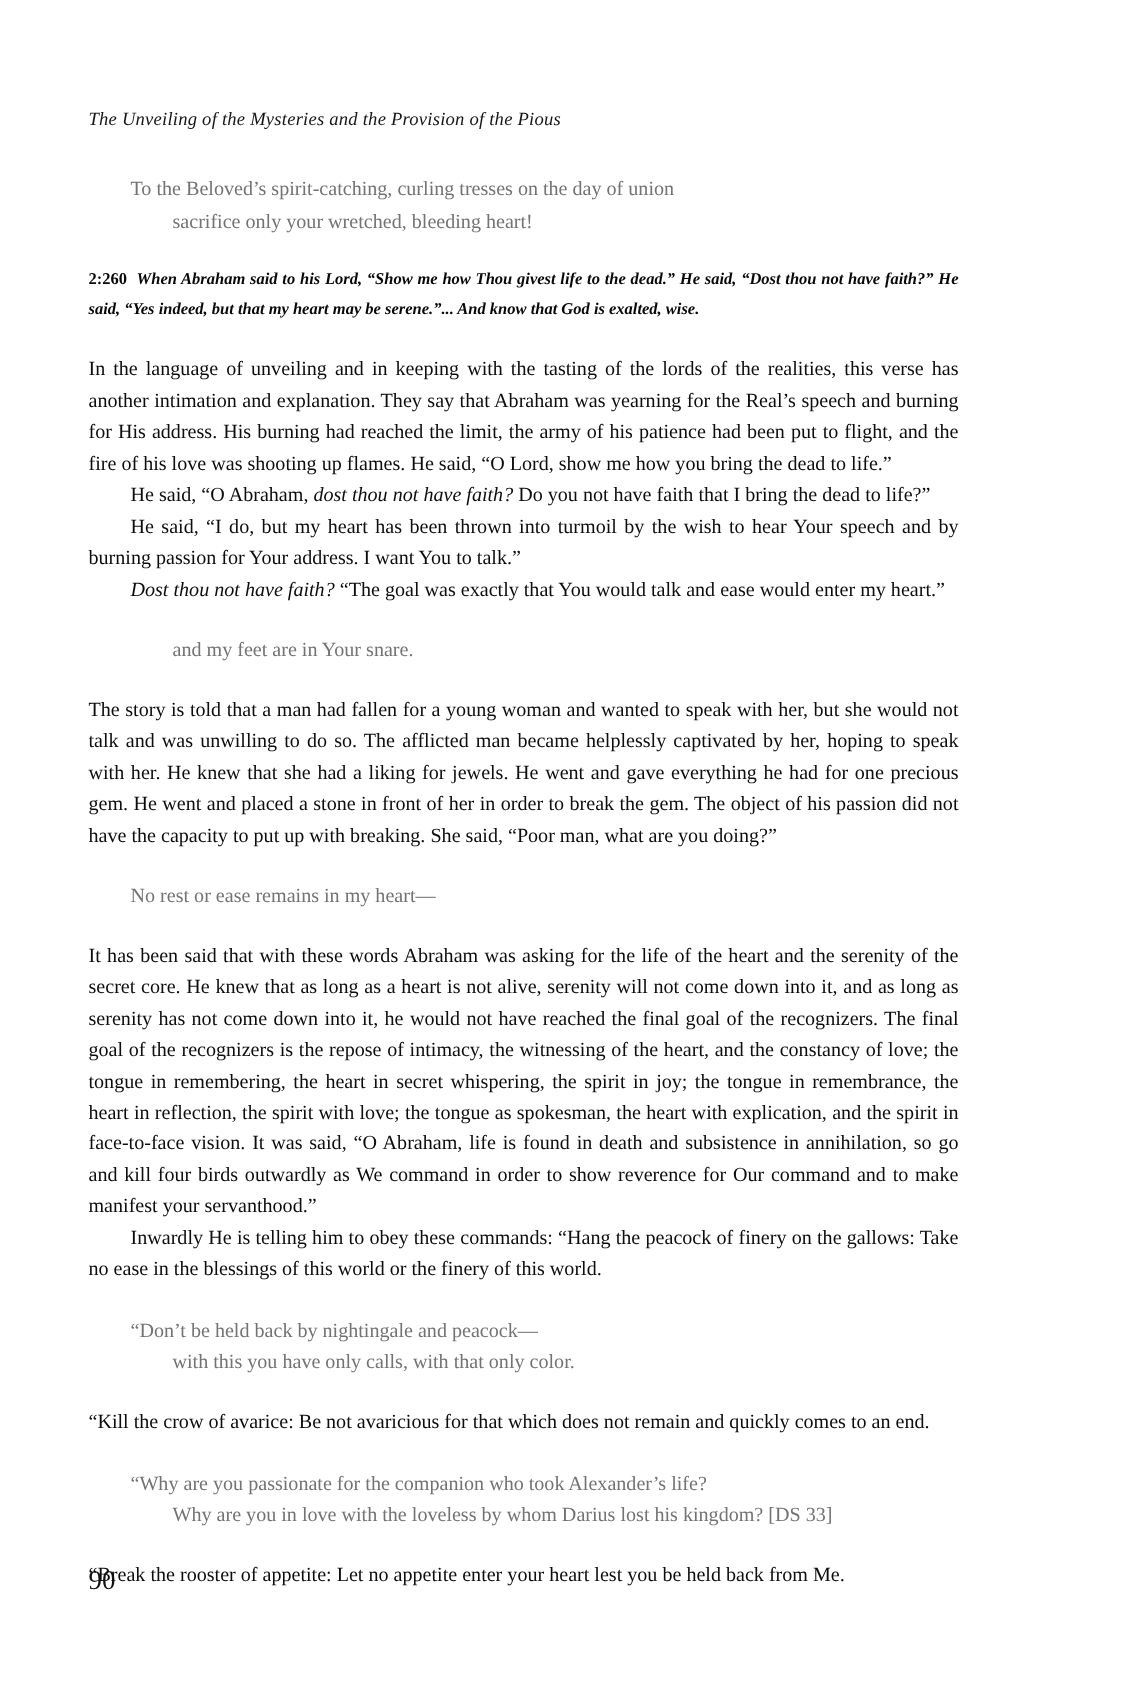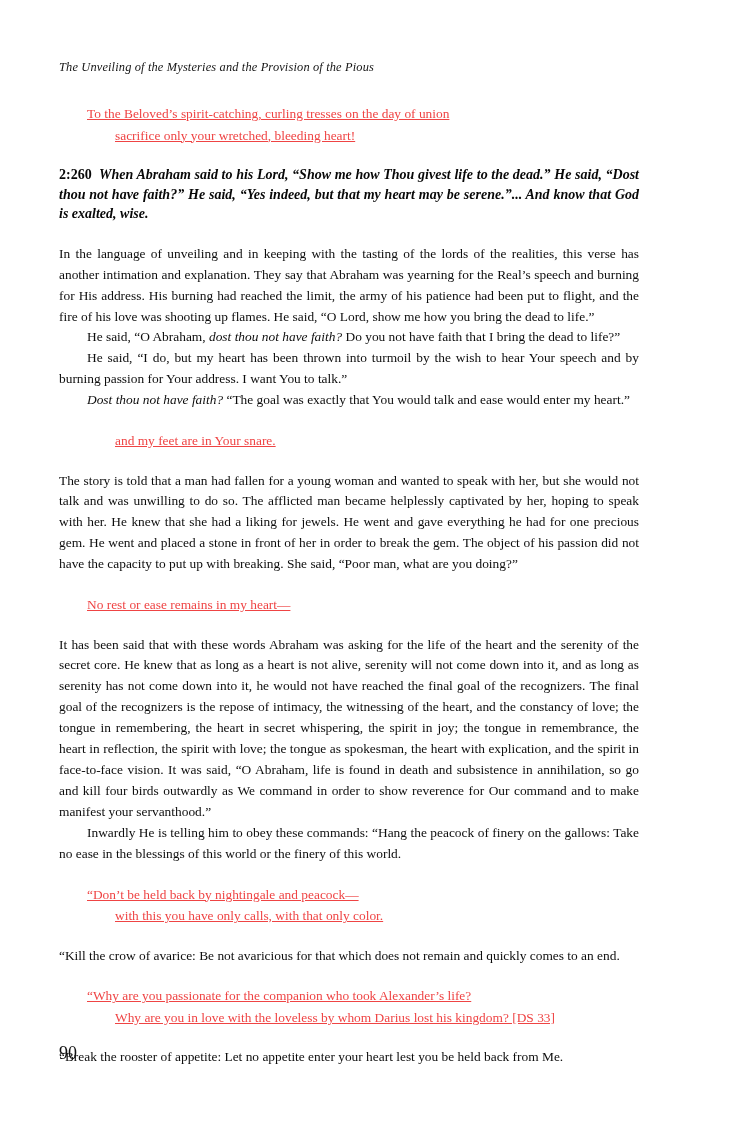--- a/index.html
+++ b/index.html
@@ -30,48 +30,47 @@
     width: 580px;
   }
 
   
   .running-header {
     font-style: italic;
     font-size: 12.4px;
     line-height: 16px;
     letter-spacing: 0.15px;
     color: #161616;
-    margin: 4px 0 28px 0;
+    margin: 16px 0 28px 0;
     white-space: nowrap;
   }
 
   
   .poem {
     margin: 0;
     font-size: 13.4px;
     line-height: 21.5px;
-    color: #ef4444;
-    text-decoration: underline;
+    color: #737373;
   }
   .poem .line1 {
     padding-left: 28px;
   }
   .poem .line2 {
     padding-left: 56px;
   }
   .poem-top {
     margin-top: 0;
     margin-bottom: 19px;
   }
 
   
   .verse-block {
     font-weight: bold;
     font-style: italic;
-    font-size: 14px;
+    font-size: 11px;
     line-height: 19.6px;
     text-align: justify;
     text-justify: inter-word;
     margin: 0 0 20px 0;
     color: #080808;
   }
   .verse-block .vnum {
     font-style: normal;
     font-weight: bold;
   }

